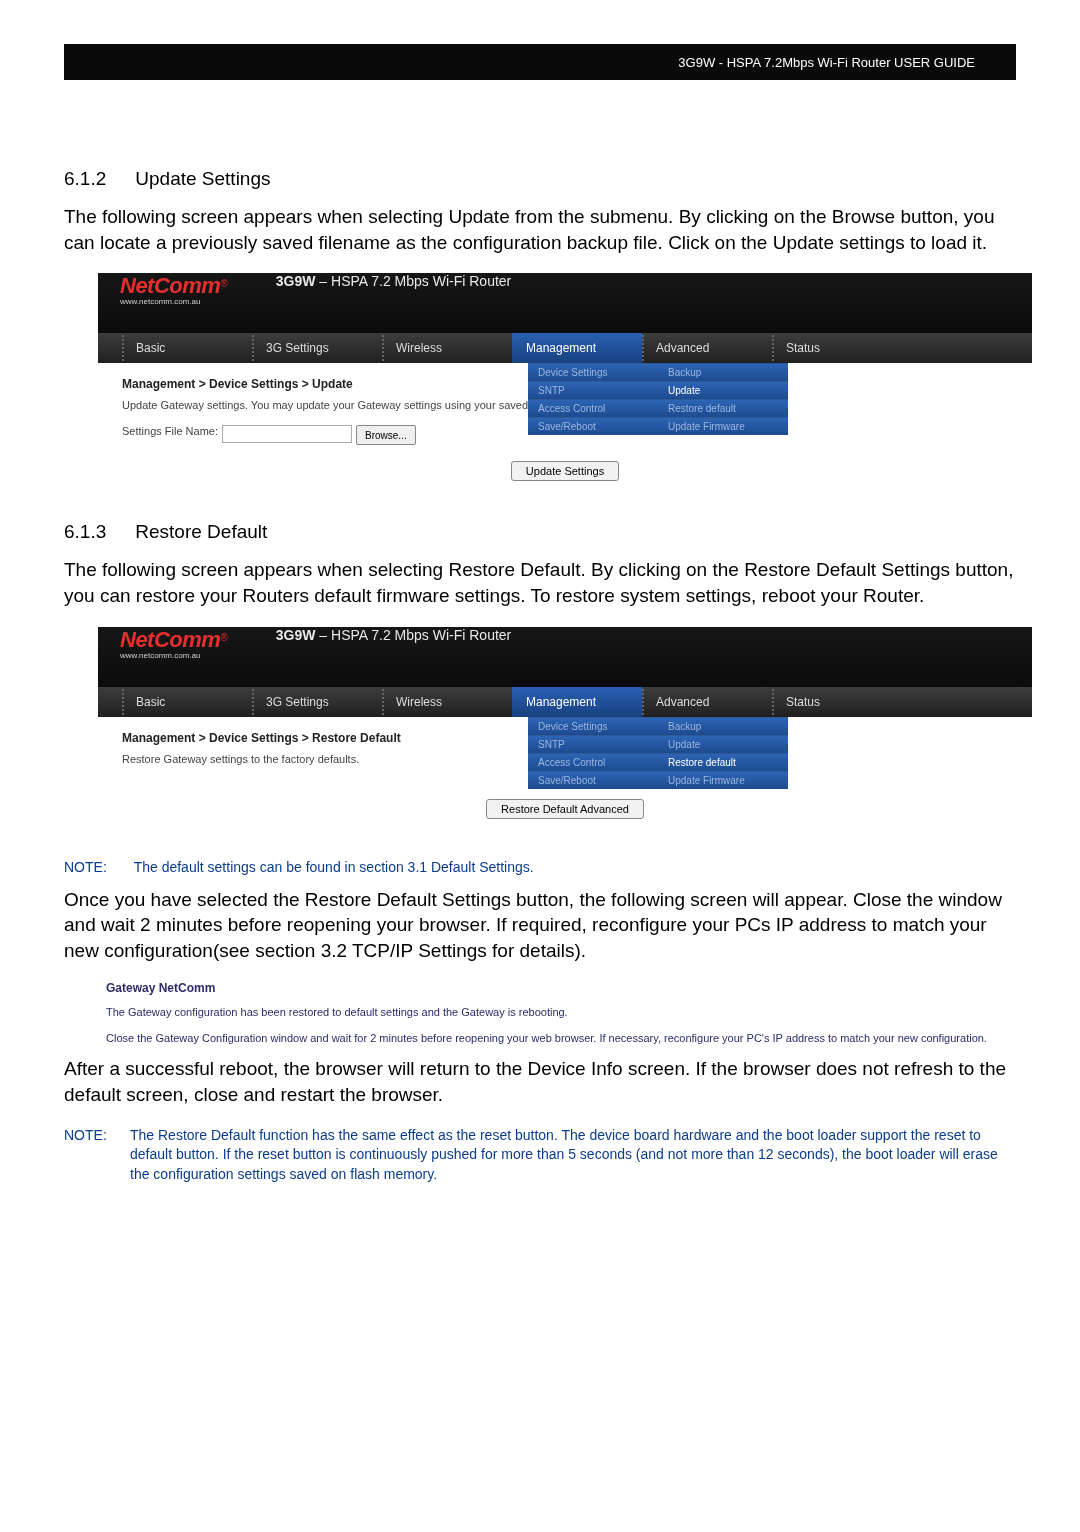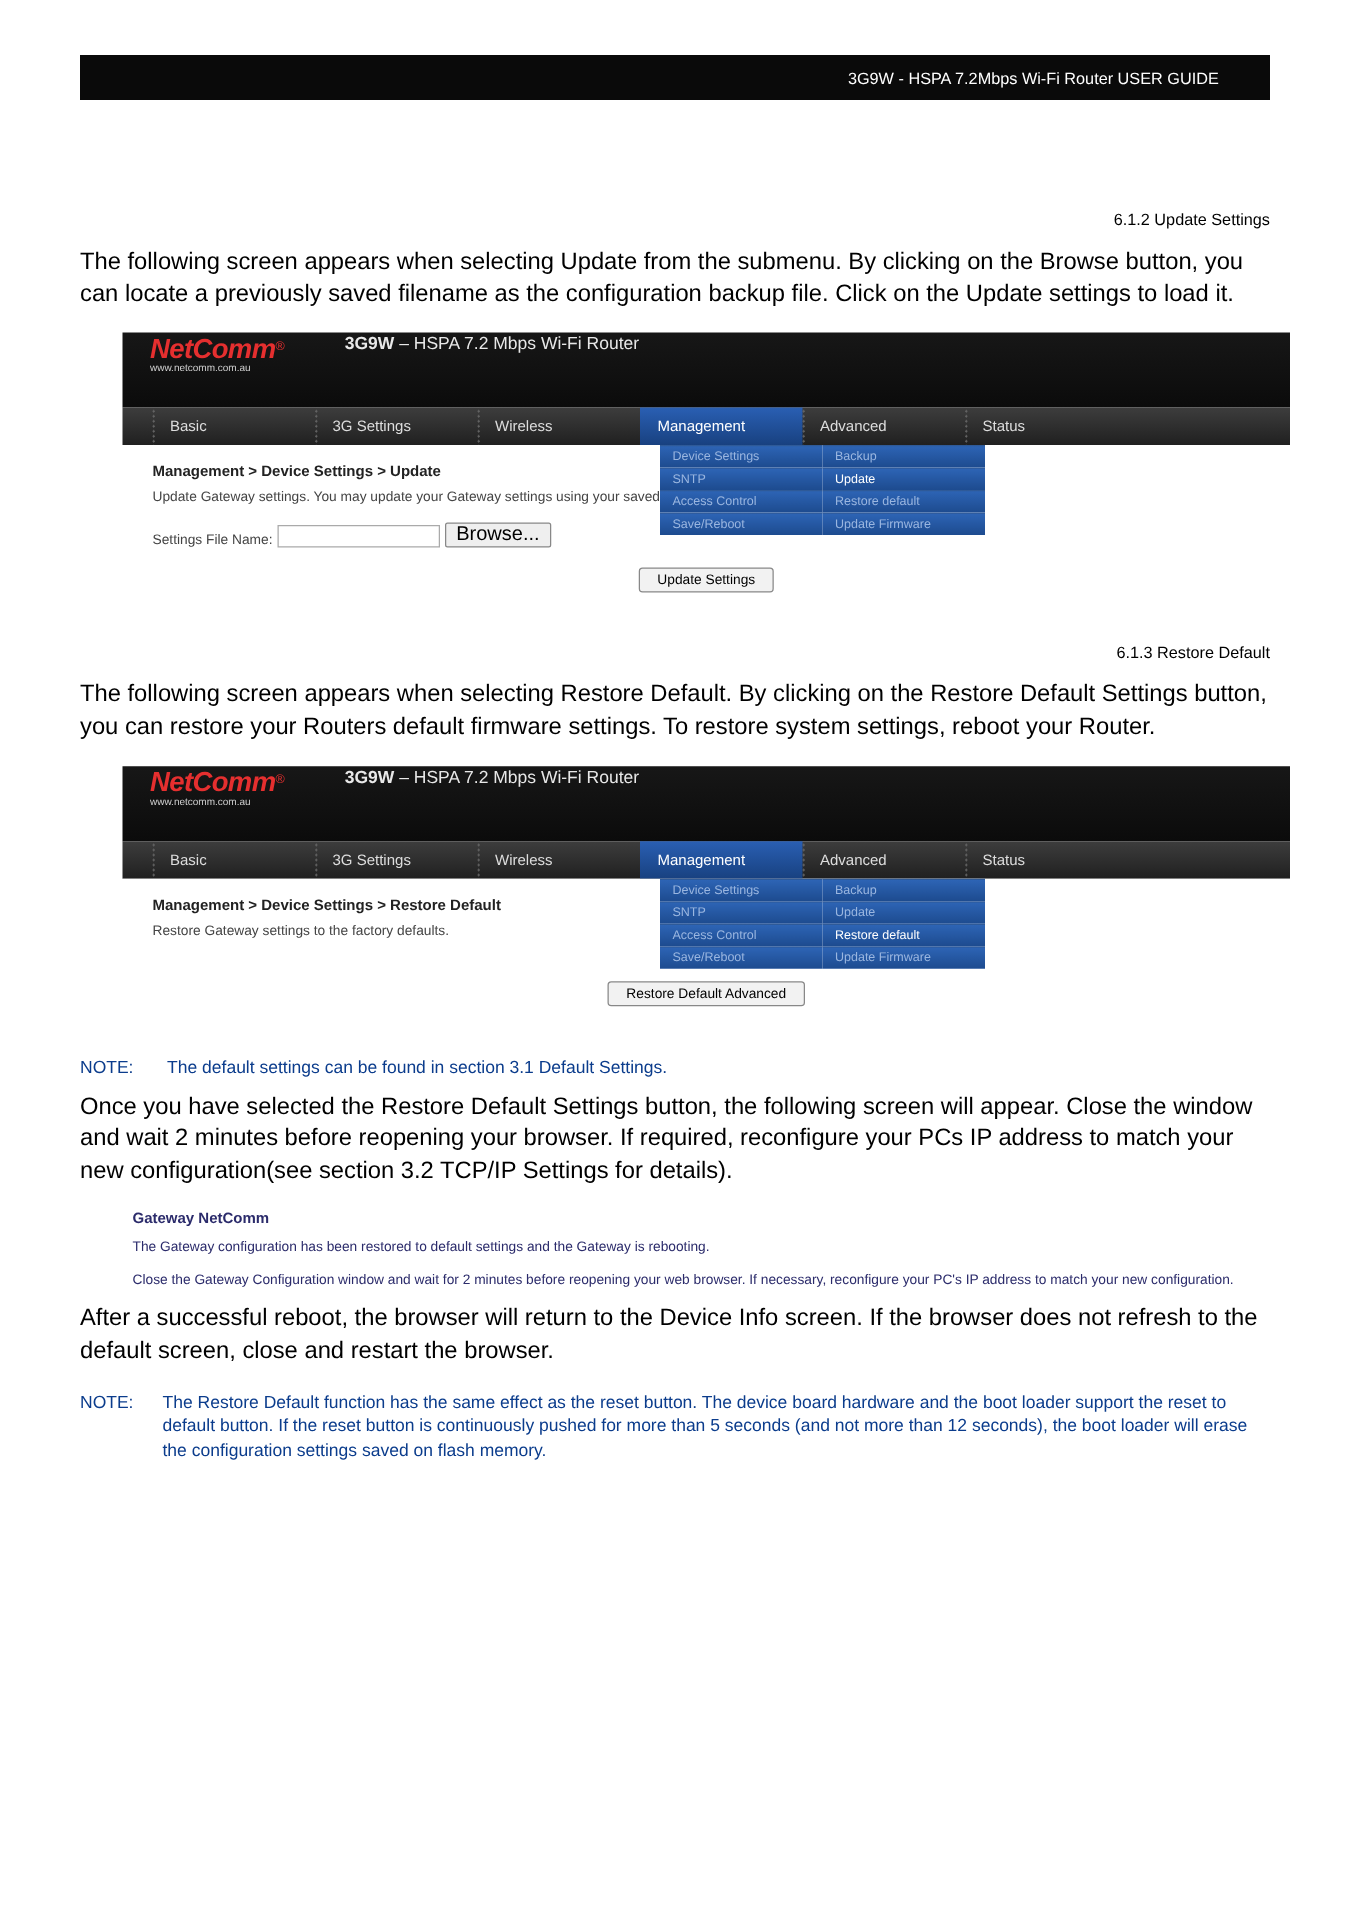--- a/index.html
+++ b/index.html
@@ -1,19 +1,19 @@
 <!DOCTYPE html>
 <html><head>
 <meta charset="utf-8">
 <style>
   * { box-sizing: border-box; margin: 0; padding: 0; }
   body { font-family: Arial, Helvetica, sans-serif; width: 1080px; background: #fff; color: #000; }
   .page { padding: 44px 64px 40px 64px; }
   .header-bar { background: #0a0a0a; height: 36px; display: flex; align-items: center; justify-content: flex-end; color: #fff; font-size: 13px; padding-right: 41px; margin-bottom: 88px; }
-  .section-title { font-size: 13px; font-weight: 400; margin-bottom: 14px; text-align: right; }
+  .section-title { font-size: 19px; font-weight: 400; margin-bottom: 14px; }
   .section-num { display: inline-block; width: 66px; font-weight: 400; }
   .section-name { font-weight: 400; }
   .para { font-size: 19px; line-height: 1.35; margin-bottom: 18px; font-weight: 300; }
   .note { font-size: 14px; color: #0b3c8c; margin-bottom: 12px; }
   .note-label { display: inline-block; width: 66px; }
   .note2 { font-size: 14px; color: #0b3c8c; line-height: 1.4; display: flex; margin-top: 18px; }
   .note2-label { flex: 0 0 66px; }
   .note2-body { flex: 1; }
   
   .shot { border: 0; margin: 4px 0 22px 34px; width: 934px; }
@@ -21,23 +21,23 @@
   .logo { color: #e52f2f; font-style: italic; font-weight: 900; font-size: 22px; letter-spacing: -0.5px; font-family: Arial, sans-serif; }
   .logo-sub { color: #d0d0d0; font-size: 8px; display: block; margin-top: -2px; font-style: normal; font-weight: 400; letter-spacing: 0; }
   .router-title { color: #e8e8e8; font-size: 14px; margin-left: 48px; font-weight: 700; }
   .router-title .thin { font-weight: 400; }
   .nav { height: 30px; background: linear-gradient(#3d3d3d,#202020); display: flex; padding-left: 24px; }
   .nav-item { flex: 0 0 130px; color: #ddd; font-size: 12px; display: flex; align-items: center; padding-left: 14px; background-image: radial-gradient(circle, #666 1px, transparent 1px); background-size: 2px 4px; background-repeat: repeat-y; background-position: left center; }
   .nav-item.sel { background: linear-gradient(#2a5fb3,#184180); color: #fff; }
   .submenu-wrap { position: relative; background: #fff; padding: 14px 24px 18px 24px; min-height: 120px; }
   .bc { font-size: 12px; font-weight: 700; color: #222; margin-bottom: 8px; }
   .desc { font-size: 11px; color: #444; margin-bottom: 14px; }
-  .fld-row { font-size: 11px; color: #444; display: flex; align-items: flex-end; gap: 4px; }
+  .fld-row { font-size: 11px; color: #444; display: flex; align-items: flex-start; gap: 4px; }
   .fld-input { width: 130px; height: 18px; border: 1px solid #aaa; font-size: 11px; }
-  .fld-btn { height: 20px; font-size: 16px; border: 1px solid #888; background: #efefef; border-radius: 2px; padding: 0 8px; }
+  .fld-btn { height: 20px; font-size: 10px; border: 1px solid #888; background: #efefef; border-radius: 2px; padding: 0 8px; }
   .dropdown { position: absolute; top: 0; left: 430px; display: flex; font-size: 10px; }
   .dd-col { width: 130px; }
   .dd-item { padding: 3px 10px; color: #9ab6e0; background: linear-gradient(#2d64b5,#1d4b8f); border-top: 1px solid rgba(255,255,255,0.08); }
   .dd-item.hi { color: #fff; }
   .update-btn-row { text-align: center; margin-top: 16px; }
   .update-btn { font-size: 11px; border: 1px solid #888; background: #f2f2f2; border-radius: 3px; padding: 3px 14px; }
   
   .gw { margin: 16px 0 4px 42px; width: 920px; }
   .gw-title { font-size: 12px; font-weight: 700; color: #2b2b6b; margin-bottom: 10px; }
   .gw-line { font-size: 11px; color: #2b2b6b; margin-bottom: 10px; line-height: 1.4; }

